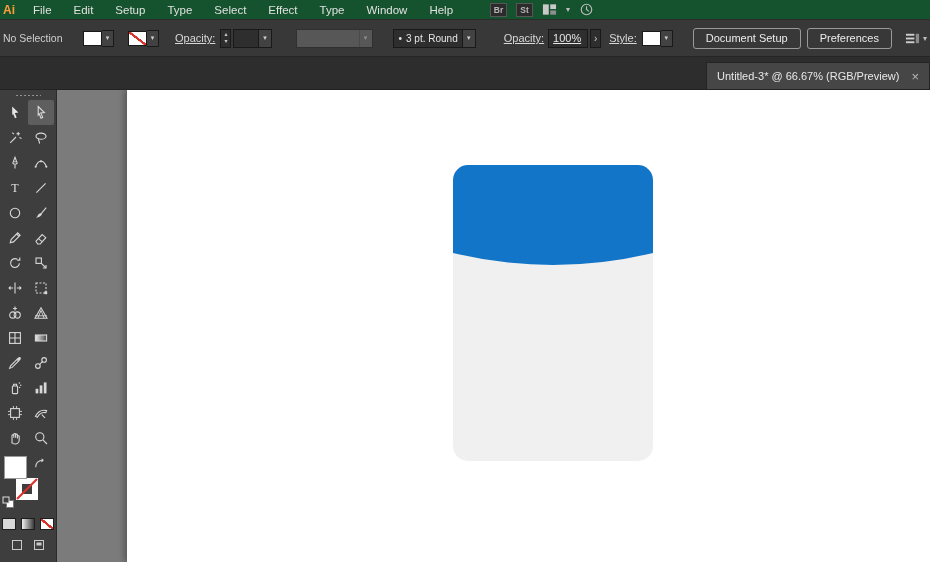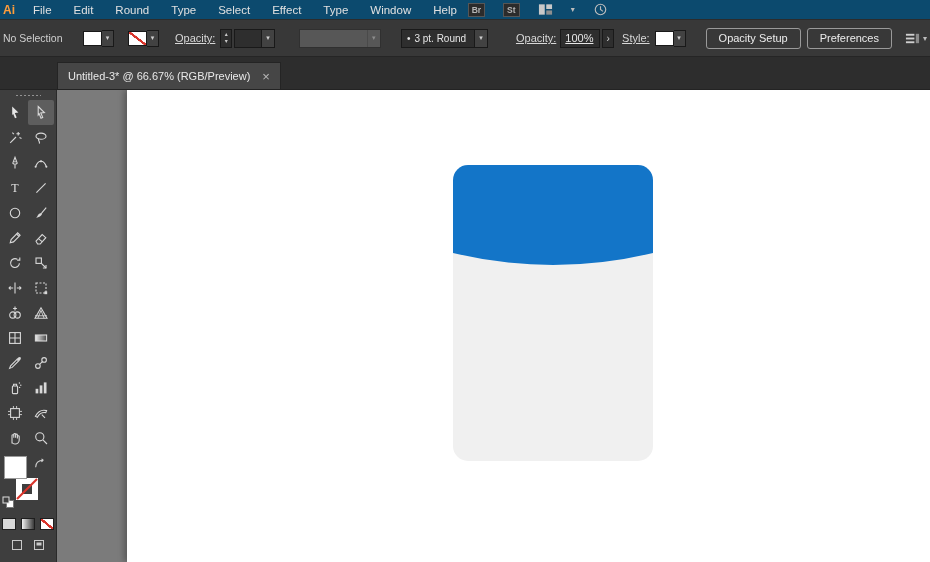--- a/index.html
+++ b/index.html
@@ -1,25 +1,25 @@
 <!DOCTYPE html>
 <html><head>
 <meta charset="utf-8">
 <style>
   * { box-sizing: border-box; margin: 0; padding: 0; }
   body { background:#222; font-family:"Liberation Sans", sans-serif; }
   .app { position:relative; width:930px; height:562px; overflow:hidden; background:#3e3e3e; }
 
   
   .menu-bar { position:absolute; top:0; left:0; right:0; height:20px; display:flex; align-items:center;
-              background:#0c4a6e; border-bottom:1px solid #2c2c2c; z-index:6; }
+              background:#14532d; border-bottom:1px solid #2c2c2c; z-index:6; }
   .logo { color:#ff9d3b; font-weight:bold; font-size:12px; width:22px; padding-left:3px; }
   .menu-items { display:flex;align-items:center; }
   .menu-item { color:#e0e0e0; font-size:11.5px; padding:0 11px; cursor:default; }
-  .menubar-right { display:flex; align-items:center; gap:18px; }
+  .menubar-right { display:flex; align-items:center; gap:9px; margin-left:26px; }
   .mb-sq { width:17px; height:14px; background:#2b2b2b; border:1px solid #565656; color:#b5b5b5;
            font-size:8.5px; font-weight:bold; display:flex; align-items:center; justify-content:center; }
   .mb-ic svg { width:15px; height:15px; display:block; }
   .chev-plain { color:#bdbdbd; font-size:8px; }
 
   
   .control-bar { position:absolute; top:20px; left:0; right:0; height:37px; background:#383838;
                  border-bottom:1px solid #252525; display:flex; align-items:center; padding:0 3px;
                  white-space:nowrap; z-index:5; }
   .cb-status { font-size:10.5px; color:#cfcfcf; width:58px; }
@@ -44,21 +44,21 @@
   .input-box { width:40px; height:19px; background:#2e2e2e; border:1px solid #191919; color:#e6e6e6;
                font-size:11px; padding:0 4px; font-family:inherit; }
   .arrow-btn { width:13px; height:19px; border:1px solid #191919; background:#2e2e2e; color:#cfcfcf;
                font-size:10px; display:flex; align-items:center; justify-content:center; }
   .cb-btn { height:21px; border:1px solid #9a9a9a; border-radius:3px; background:transparent; color:#ececec;
             font-size:11px; padding:0 12px; font-family:inherit; cursor:pointer; }
   .wsp { display:flex; align-items:center; gap:3px; }
 
   
   .tab-bar { position:absolute; top:57px; left:0; right:0; height:33px; background:#2d2d2d;
-             border-bottom:1px solid #232323; display:flex; align-items:flex-end; z-index:4; }
+             border-bottom:1px solid #232323; display:flex; align-items:flex-end; z-index:4;justify-content:flex-end; }
   .tab { height:27px; margin-left:57px; background:#464646; display:flex; align-items:center; gap:12px;
          padding:0 10px; font-size:11px; color:#e8e8e8; border:1px solid #242424; border-bottom:none; }
   .tab-close { color:#b9b9b9; font-size:13px; line-height:1; cursor:pointer; }
 
   
   .toolbar { position:absolute; top:90px; left:0; bottom:0; width:57px; background:#3e3e3e;
              border-right:1px solid #2a2a2a; display:flex; flex-direction:column; align-items:center; z-index:3; }
   .grip { width:26px; height:4px; margin:4px 0 2px;
           background-image:radial-gradient(#929292 0.8px, transparent 1px); background-size:4px 3px; }
   .tool-grid { display:grid; grid-template-columns:26px 26px; }
@@ -91,21 +91,21 @@
 </head>
 <body>
 
 <div class="app">
 
   <div class="menu-bar">
     <span class="logo">Ai</span>
     <div class="menu-items">
         <div class="menu-item">File</div>
         <div class="menu-item">Edit</div>
-        <div class="menu-item">Round</div>
+        <div class="menu-item">Setup</div>
         <div class="menu-item">Type</div>
         <div class="menu-item">Select</div>
         <div class="menu-item">Effect</div>
         <div class="menu-item">Type</div>
         <div class="menu-item">Window</div>
         <div class="menu-item">Help</div>
       </div>
     <div class="menubar-right">
         <span class="mb-sq">Br</span>
         <span class="mb-sq">St</span>
@@ -180,21 +180,21 @@
     <span class="arrow-btn" style="margin-left:2px">›</span>
 
     <span class="cb-label" style="margin-left:8px">Style:</span>
     <div class="swatch-group" style="margin-left:5px">
       <span class="swatch"></span>
       <span class="chev-box">
           <span>▾</span>
         </span>
     </div>
 
-    <button class="cb-btn" style="margin-left:20px">Opacity Setup</button>
+    <button class="cb-btn" style="margin-left:20px">Document Setup</button>
     <button class="cb-btn" style="margin-left:6px">Preferences</button>
 
     <div class="wsp" style="margin-left:13px">
       <span class="mb-ic">
         <svg viewBox="0 0 16 16">
             <rect x="1" y="3" width="9" height="2" fill="#cfcfcf"></rect>
             <rect x="1" y="7" width="9" height="2" fill="#cfcfcf"></rect>
             <rect x="1" y="11" width="9" height="2" fill="#cfcfcf"></rect>
             <rect x="11.5" y="3" width="3.5" height="10" fill="#8b8b8b"></rect>
           </svg>

